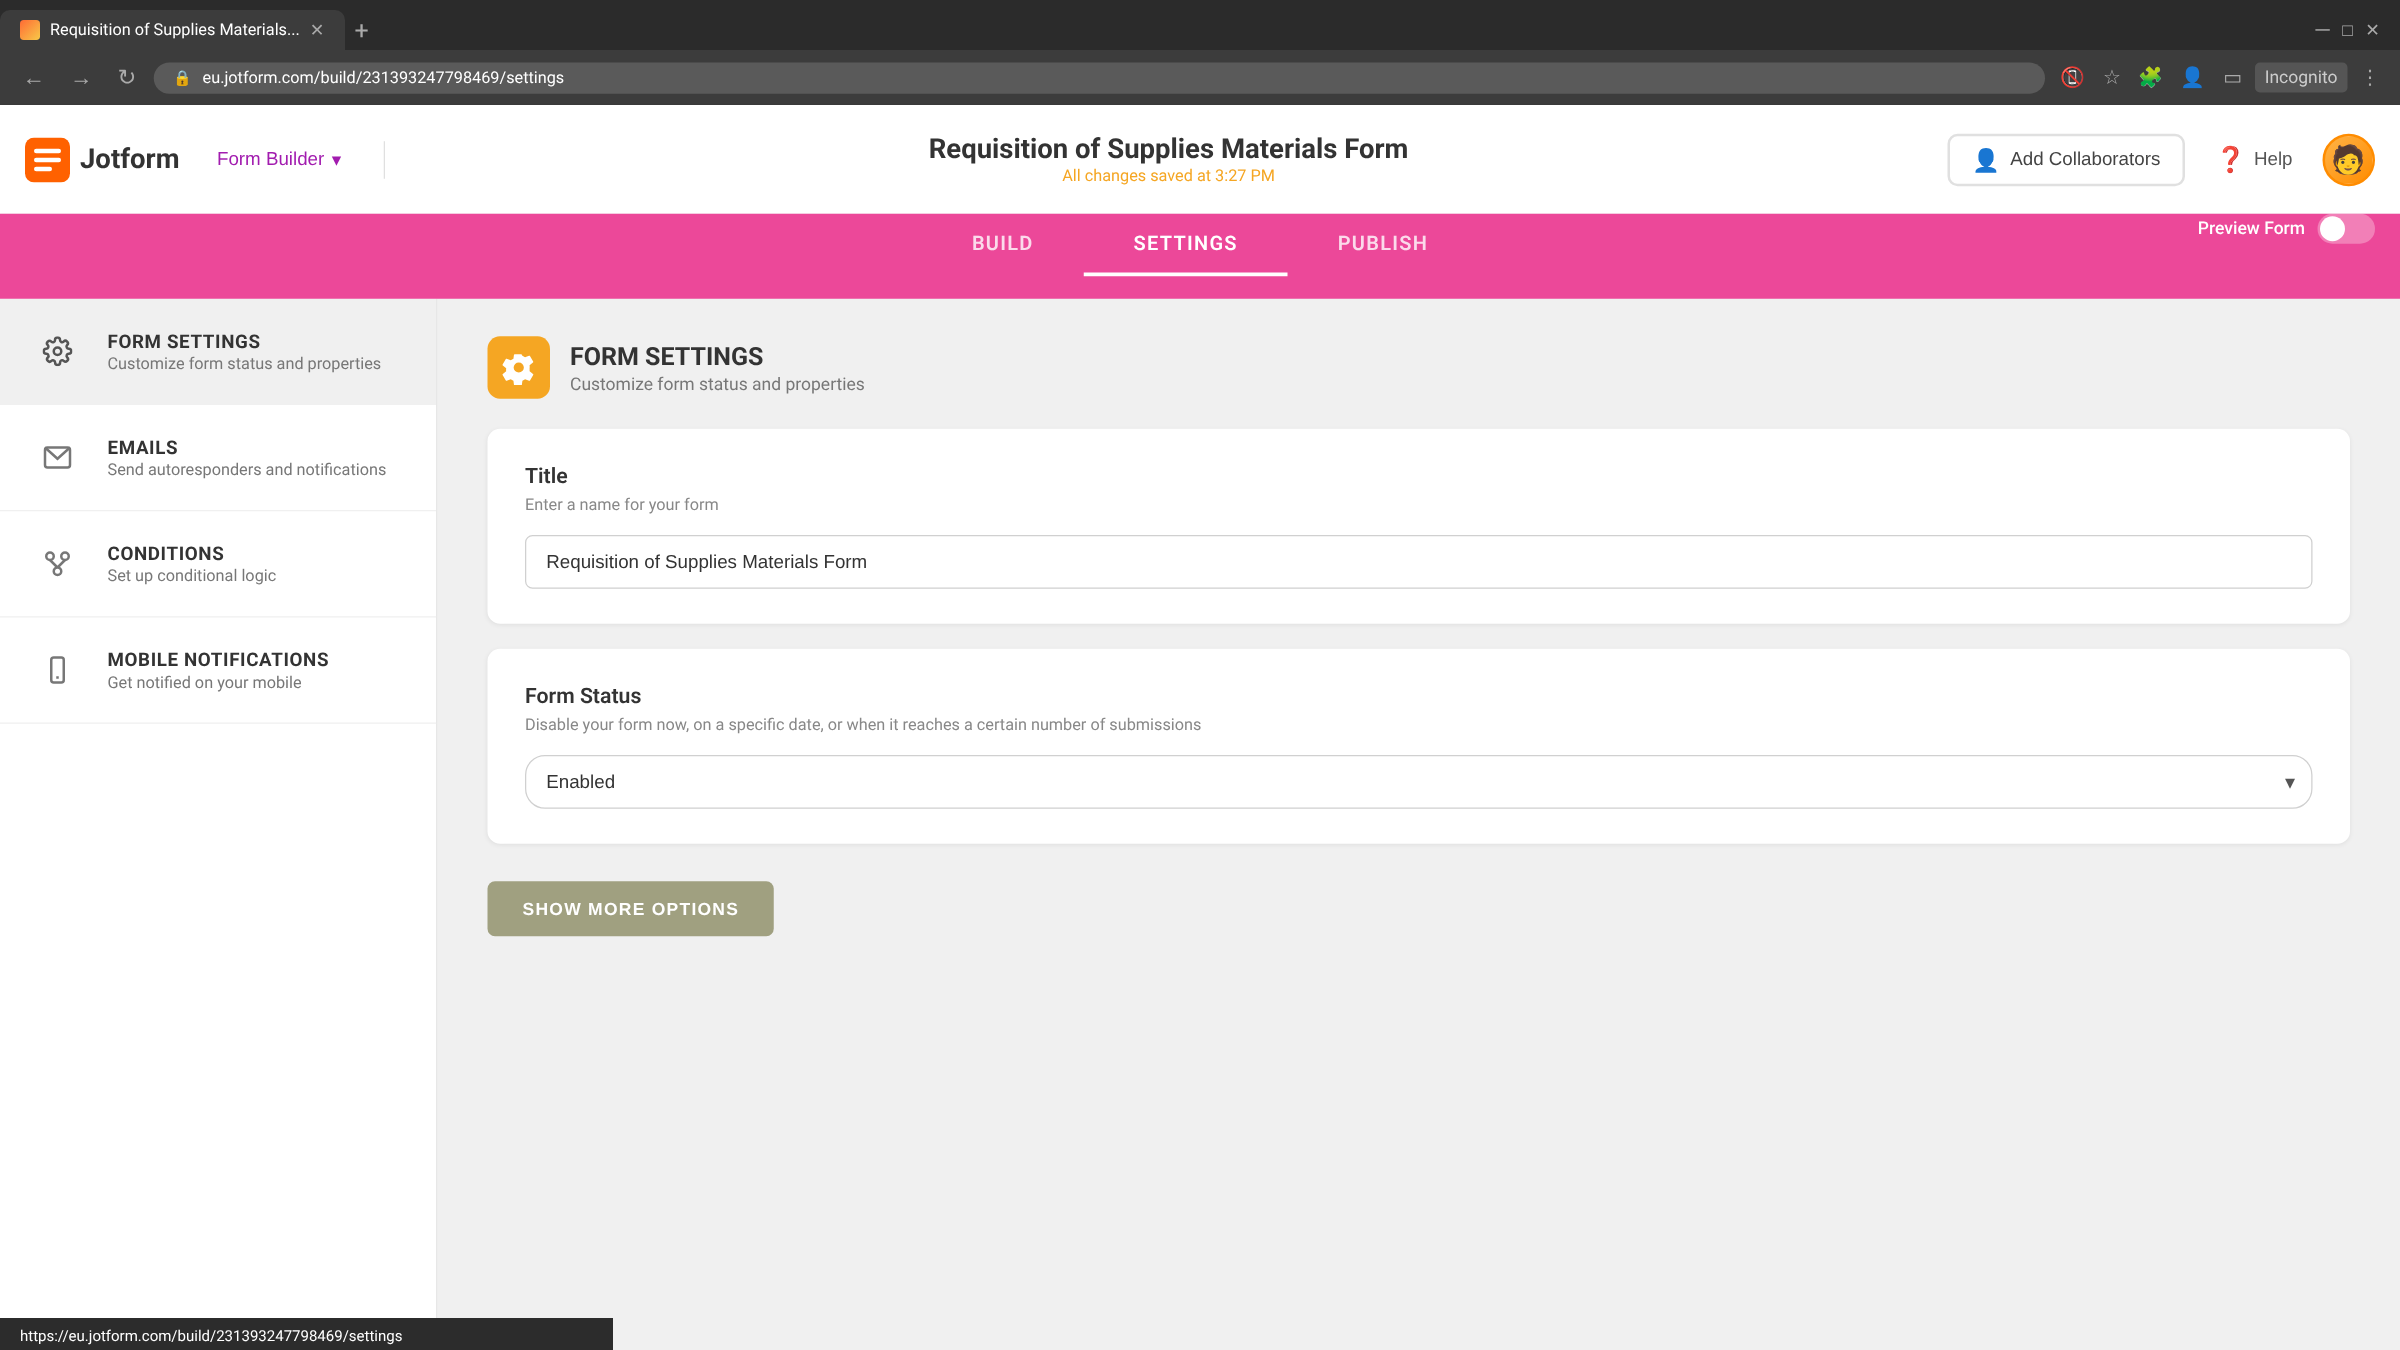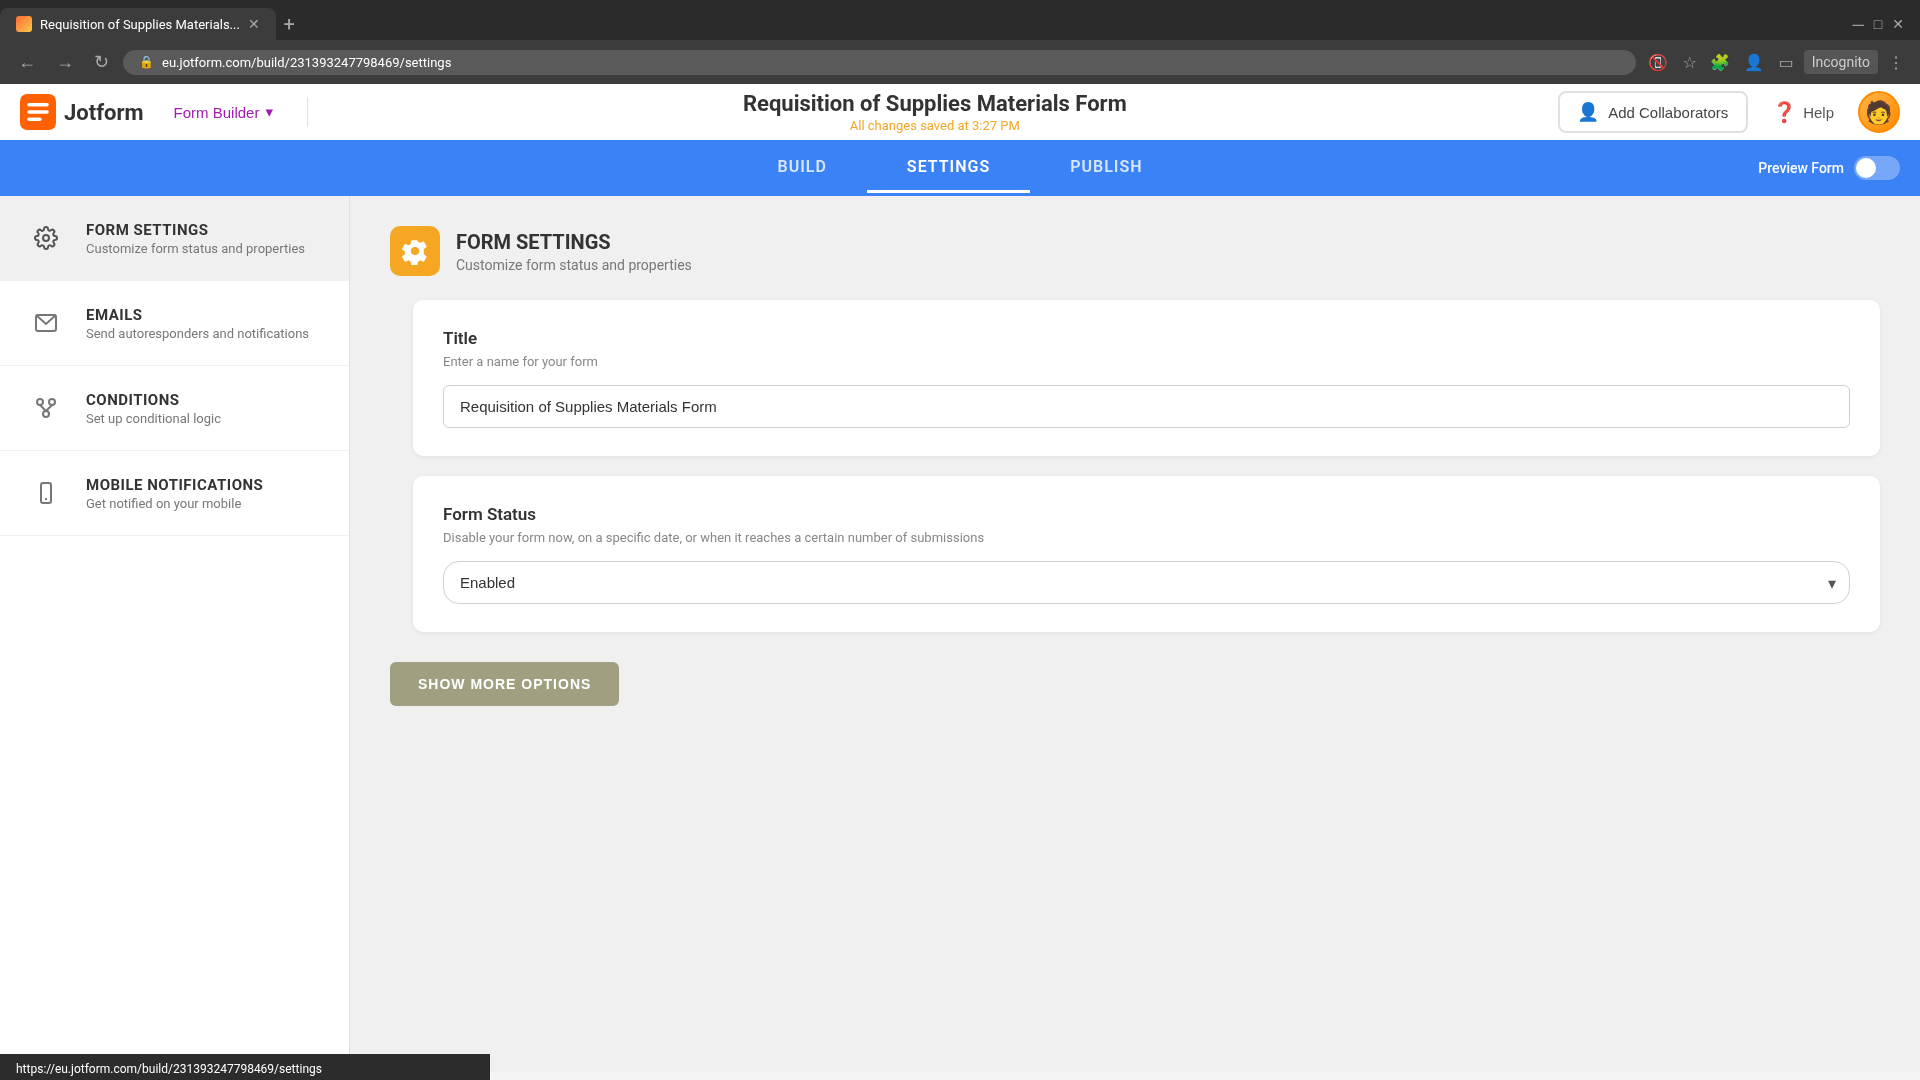--- a/index.html
+++ b/index.html
@@ -13,21 +13,21 @@
     .tab-close { margin-left: auto; color: #aaa; cursor: pointer; font-size: 14px; }
     .tab-new { margin-left: 8px; color: #aaa; font-size: 20px; cursor: pointer; }
     .nav-bar { display: flex; align-items: center; background: #3c3c3c; padding: 6px 12px; gap: 8px; height: 44px; }
     .nav-btn { background: none; border: none; color: #aaa; font-size: 18px; cursor: pointer; padding: 4px 6px; border-radius: 4px; }
     .address-bar { flex: 1; background: #5a5a5a; border-radius: 20px; padding: 5px 16px; color: #fff; font-size: 13px; display: flex; align-items: center; gap: 8px; }
     .address-lock { color: #aaa; font-size: 12px; }
     .nav-extras { display: flex; gap: 6px; align-items: center; }
     .nav-icon-btn { background: none; border: none; color: #aaa; font-size: 16px; cursor: pointer; padding: 4px; }
 
     
-    .app-header { background: #fff; height: 56px; display: flex; align-items: center; padding: 0 20px; box-shadow: 0 1px 3px rgba(0,0,0,0.1); gap: 20px; }
+    .app-header { background: #fff; height: 87px; display: flex; align-items: center; padding: 0 20px; box-shadow: 0 1px 3px rgba(0,0,0,0.1); gap: 20px; }
     .jotform-logo { display: flex; align-items: center; gap: 8px; text-decoration: none; }
     .logo-icon { width: 36px; height: 36px; }
     .logo-text { font-size: 22px; font-weight: 700; color: #333; }
     .form-builder-btn { display: flex; align-items: center; gap: 6px; background: none; border: none; font-size: 15px; color: #a21caf; cursor: pointer; padding: 6px 10px; border-radius: 6px; }
     .header-center { flex: 1; text-align: center; }
     .form-title-header { font-size: 22px; font-weight: 700; color: #333; }
     .saved-status { font-size: 13px; color: #f5a623; margin-top: 2px; }
     .header-actions { display: flex; align-items: center; gap: 12px; }
     .add-collab-btn { display: flex; align-items: center; gap: 8px; background: none; border: 2px solid #e0e0e0; border-radius: 8px; padding: 8px 18px; font-size: 15px; color: #444; cursor: pointer; font-weight: 500; }
     .help-btn { display: flex; align-items: center; gap: 6px; background: none; border: none; font-size: 15px; color: #555; cursor: pointer; padding: 8px 12px; }
@@ -53,21 +53,21 @@
 
     
     .main-content { flex: 1; padding: 30px 40px; overflow-y: auto; background: #f0f0f0; }
     .content-header { display: flex; align-items: center; gap: 16px; margin-bottom: 24px; }
     .content-header-icon { width: 50px; height: 50px; background: #f5a623; border-radius: 10px; display: flex; align-items: center; justify-content: center; }
     .content-header-icon svg { width: 28px; height: 28px; fill: #fff; }
     .content-header-text h2 { font-size: 20px; font-weight: 700; color: #333; }
     .content-header-text p { font-size: 14px; color: #777; margin-top: 3px; }
 
     
-    .form-card { background: #fff; border-radius: 10px; padding: 28px 30px; margin-bottom: 20px; box-shadow: 0 1px 4px rgba(0,0,0,0.07); margin-left: 23px; }
+    .form-card { background: #fff; border-radius: 10px; padding: 28px 30px; margin-bottom: 20px; box-shadow: 0 1px 4px rgba(0,0,0,0.07); }
     .form-card h3 { font-size: 17px; font-weight: 600; color: #333; margin-bottom: 6px; }
     .form-card p { font-size: 13px; color: #888; margin-bottom: 16px; }
     .form-input { width: 100%; border: 1px solid #d0d0d0; border-radius: 6px; padding: 12px 16px; font-size: 15px; color: #333; outline: none; background: #fff; }
     .form-select-wrapper { position: relative; }
     .form-select { width: 100%; border: 1px solid #d0d0d0; border-radius: 16px; padding: 12px 40px 12px 16px; font-size: 15px; color: #333; background: #fff; appearance: none; cursor: pointer; outline: none; }
     .select-arrow { position: absolute; right: 14px; top: 50%; transform: translateY(-50%); color: #555; pointer-events: none; font-size: 16px; }
 
     
     .show-more-btn { background: #a0a080; border: none; color: #fff; padding: 14px 28px; font-size: 14px; font-weight: 700; letter-spacing: 1px; border-radius: 6px; cursor: pointer; margin-top: 10px; }
 
@@ -144,21 +144,21 @@
       <span>Add Collaborators</span>
     </button>
     <button class="help-btn">
       <span style="font-size:20px; color:#888;">❓</span>
       <span>Help</span>
     </button>
     <div class="avatar-placeholder" style="width:42px;height:42px;border-radius:50%;background:linear-gradient(135deg,#ffb347,#ff8c00);display:flex;align-items:center;justify-content:center;font-size:22px;">🧑</div>
   </div>
 </div>
 
-<div class="tab-nav-wrapper" style="background:#3b82f6; height:56px; display:flex; align-items:center; position:relative;">
+<div class="tab-nav-wrapper" style="background:#ec4899; height:68px; display:flex; align-items:flex-start; position:relative;">
   <div style="flex:1; display:flex; justify-content:center; align-items:center; gap:0;">
     <div class="tab-nav-item">BUILD</div>
     <div class="tab-nav-item active">SETTINGS</div>
     <div class="tab-nav-item">PUBLISH</div>
   </div>
   <div style="position:absolute; right:20px; display:flex; align-items:center; gap:10px;">
     <span style="color:#fff; font-size:14px; font-weight:500;">Preview Form</span>
     <div class="toggle-switch">
       <div class="toggle-switch-inner"></div>
     </div>

